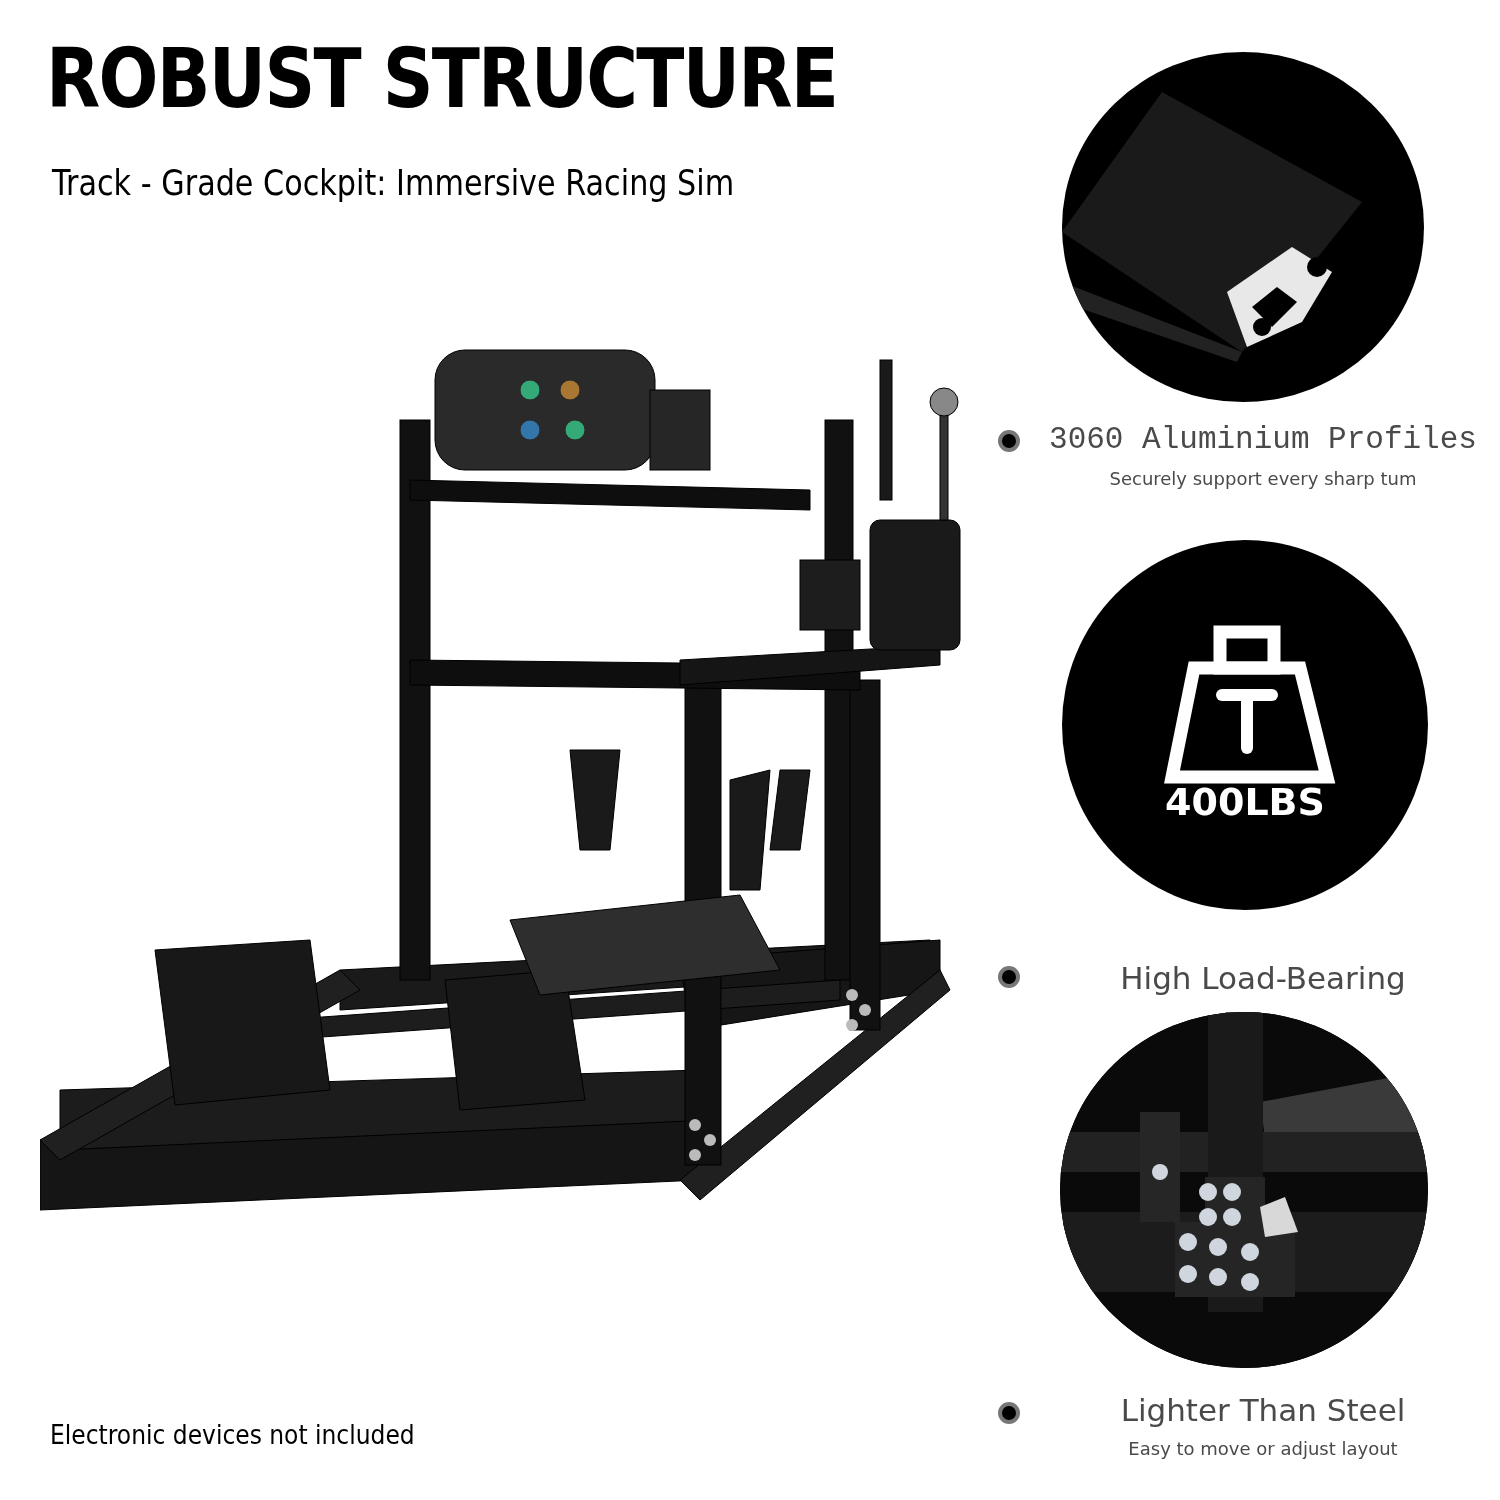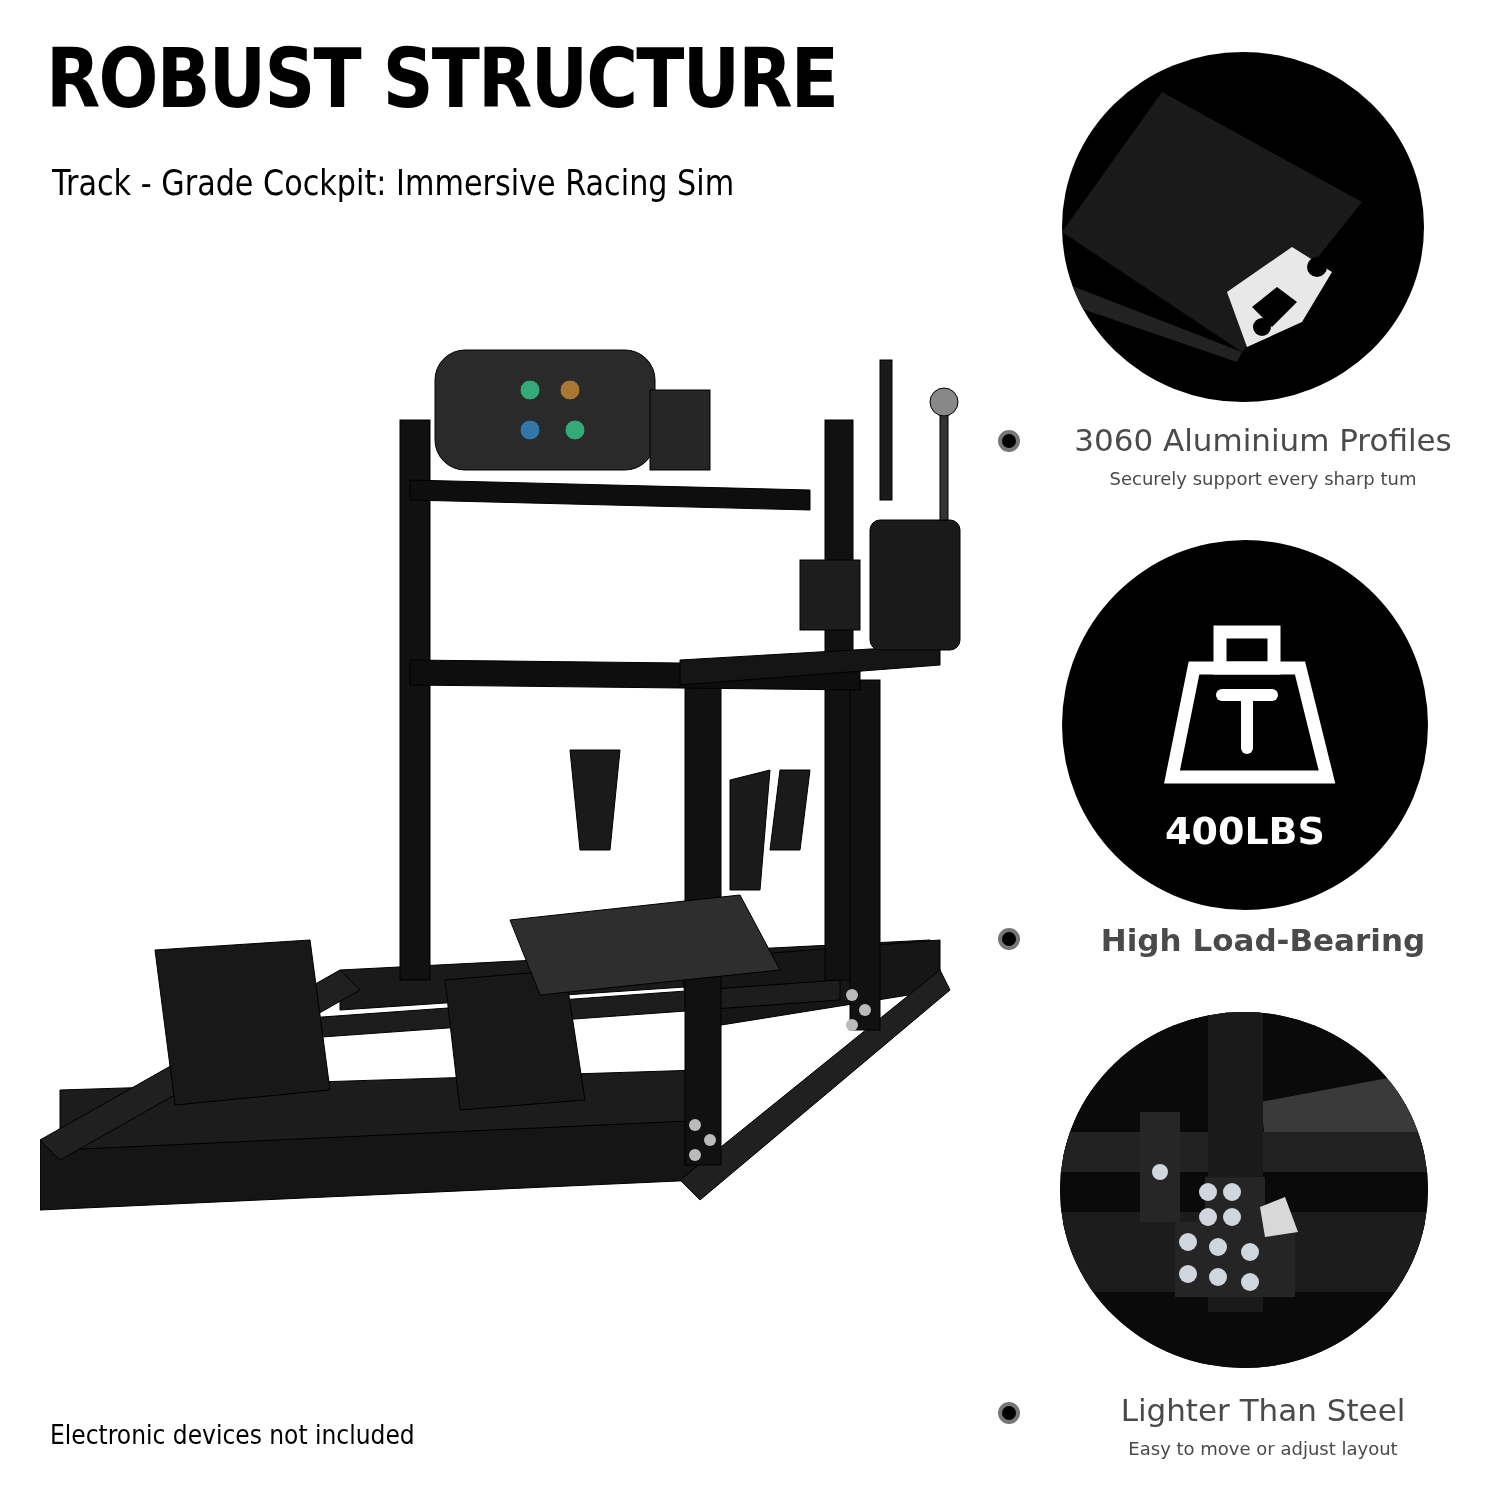--- a/index.html
+++ b/index.html
@@ -9,21 +9,21 @@
   .footnote{position:absolute;left:50px;top:1422px;font-family:"DejaVu Sans",sans-serif;font-size:26px;line-height:1;transform:scaleX(0.9);transform-origin:left top;white-space:nowrap;}
   .circle{position:absolute;border-radius:50%;background:#000;overflow:hidden;}
   .c1{left:1062px;top:52px;width:362px;height:350px;}
   .c2{left:1062px;top:540px;width:366px;height:370px;}
   .c3{left:1060px;top:1012px;width:368px;height:356px;}
   .feature{position:absolute;left:996px;width:504px;}
   .bullet{position:absolute;left:2px;width:22px;height:22px;border-radius:50%;background:#000;border:4px solid #777;box-sizing:border-box;}
   .f-title{position:absolute;left:30px;right:0;text-align:center;font-family:"DejaVu Sans",sans-serif;font-size:31px;color:#4a4a4a;white-space:nowrap;}
   .f-sub{position:absolute;left:30px;right:0;text-align:center;font-family:"DejaVu Sans",sans-serif;font-size:18px;color:#4a4a4a;white-space:nowrap;}
   .product{position:absolute;left:40px;top:330px;width:940px;height:1000px;}
-  .load-text{position:absolute;left:0;right:0;top:240px;text-align:center;color:#fff;font-family:"DejaVu Sans",sans-serif;font-weight:bold;font-size:38px;margin-top:29px;}
+  .load-text{position:absolute;left:0;right:0;top:240px;text-align:center;color:#fff;font-family:"DejaVu Sans",sans-serif;font-weight:bold;font-size:38px;}
 </style>
 </head>
 <body>
 
 <div class="title">ROBUST STRUCTURE</div>
 <div class="subtitle">Track - Grade Cockpit: Immersive Racing Sim</div>
 
 <svg class="product" viewBox="0 0 940 1000">
   <g fill="#111" stroke="#000">
 
@@ -82,35 +82,35 @@
     <polygon points="0,230 180,300 175,310 0,250" fill="#222"></polygon>
     <polygon points="165,240 230,195 270,220 240,270 185,295" fill="#e8e8e8"></polygon>
     <polygon points="190,255 215,235 235,250 210,275" fill="#000"></polygon>
     <circle cx="255" cy="215" r="10" fill="#000"></circle>
     <circle cx="200" cy="275" r="9" fill="#000"></circle>
   </svg>
 </div>
 
 <div class="feature" style="top:422px;height:80px;">
   <span class="bullet" style="top:8px;"></span>
-  <div class="f-title" style="top:0;">3060 Aluminium Profiles</div>
+  <div class="f-title" style="top:0;font-family:Liberation Mono, monospace;">3060 Aluminium Profiles</div>
   <div class="f-sub" style="top:46px;">Securely support every sharp tum</div>
 </div>
 
 <div class="circle c2">
   <svg style="position:absolute;left:0;top:0;" width="366" height="370" viewBox="0 0 366 370">
     <rect x="158" y="92" width="54" height="36" fill="none" stroke="#fff" stroke-width="13"></rect>
     <polygon points="132,128 238,128 265,237 110,237" fill="none" stroke="#fff" stroke-width="13" stroke-linejoin="miter"></polygon>
     <line x1="160" y1="155" x2="210" y2="155" stroke="#fff" stroke-width="12" stroke-linecap="round"></line>
     <line x1="185" y1="155" x2="185" y2="208" stroke="#fff" stroke-width="12" stroke-linecap="round"></line>
   </svg>
   <div class="load-text">400LBS</div>
 </div>
 
-<div class="feature" style="top:922px;height:80px;font-weight:bold;">
+<div class="feature" style="top:960px;height:80px;">
   <span class="bullet" style="top:6px;"></span>
   <div class="f-title" style="top:0;">High Load-Bearing</div>
 </div>
 
 <div class="circle c3">
   <svg width="368" height="356" viewBox="0 0 368 356">
     <rect x="0" y="0" width="368" height="356" fill="#0a0a0a"></rect>
     <polygon points="200,90 360,60 368,140 210,160" fill="#3a3a3a"></polygon>
     <rect x="0" y="200" width="368" height="80" fill="#1c1c1c"></rect>
     <rect x="0" y="120" width="368" height="40" fill="#222"></rect>

